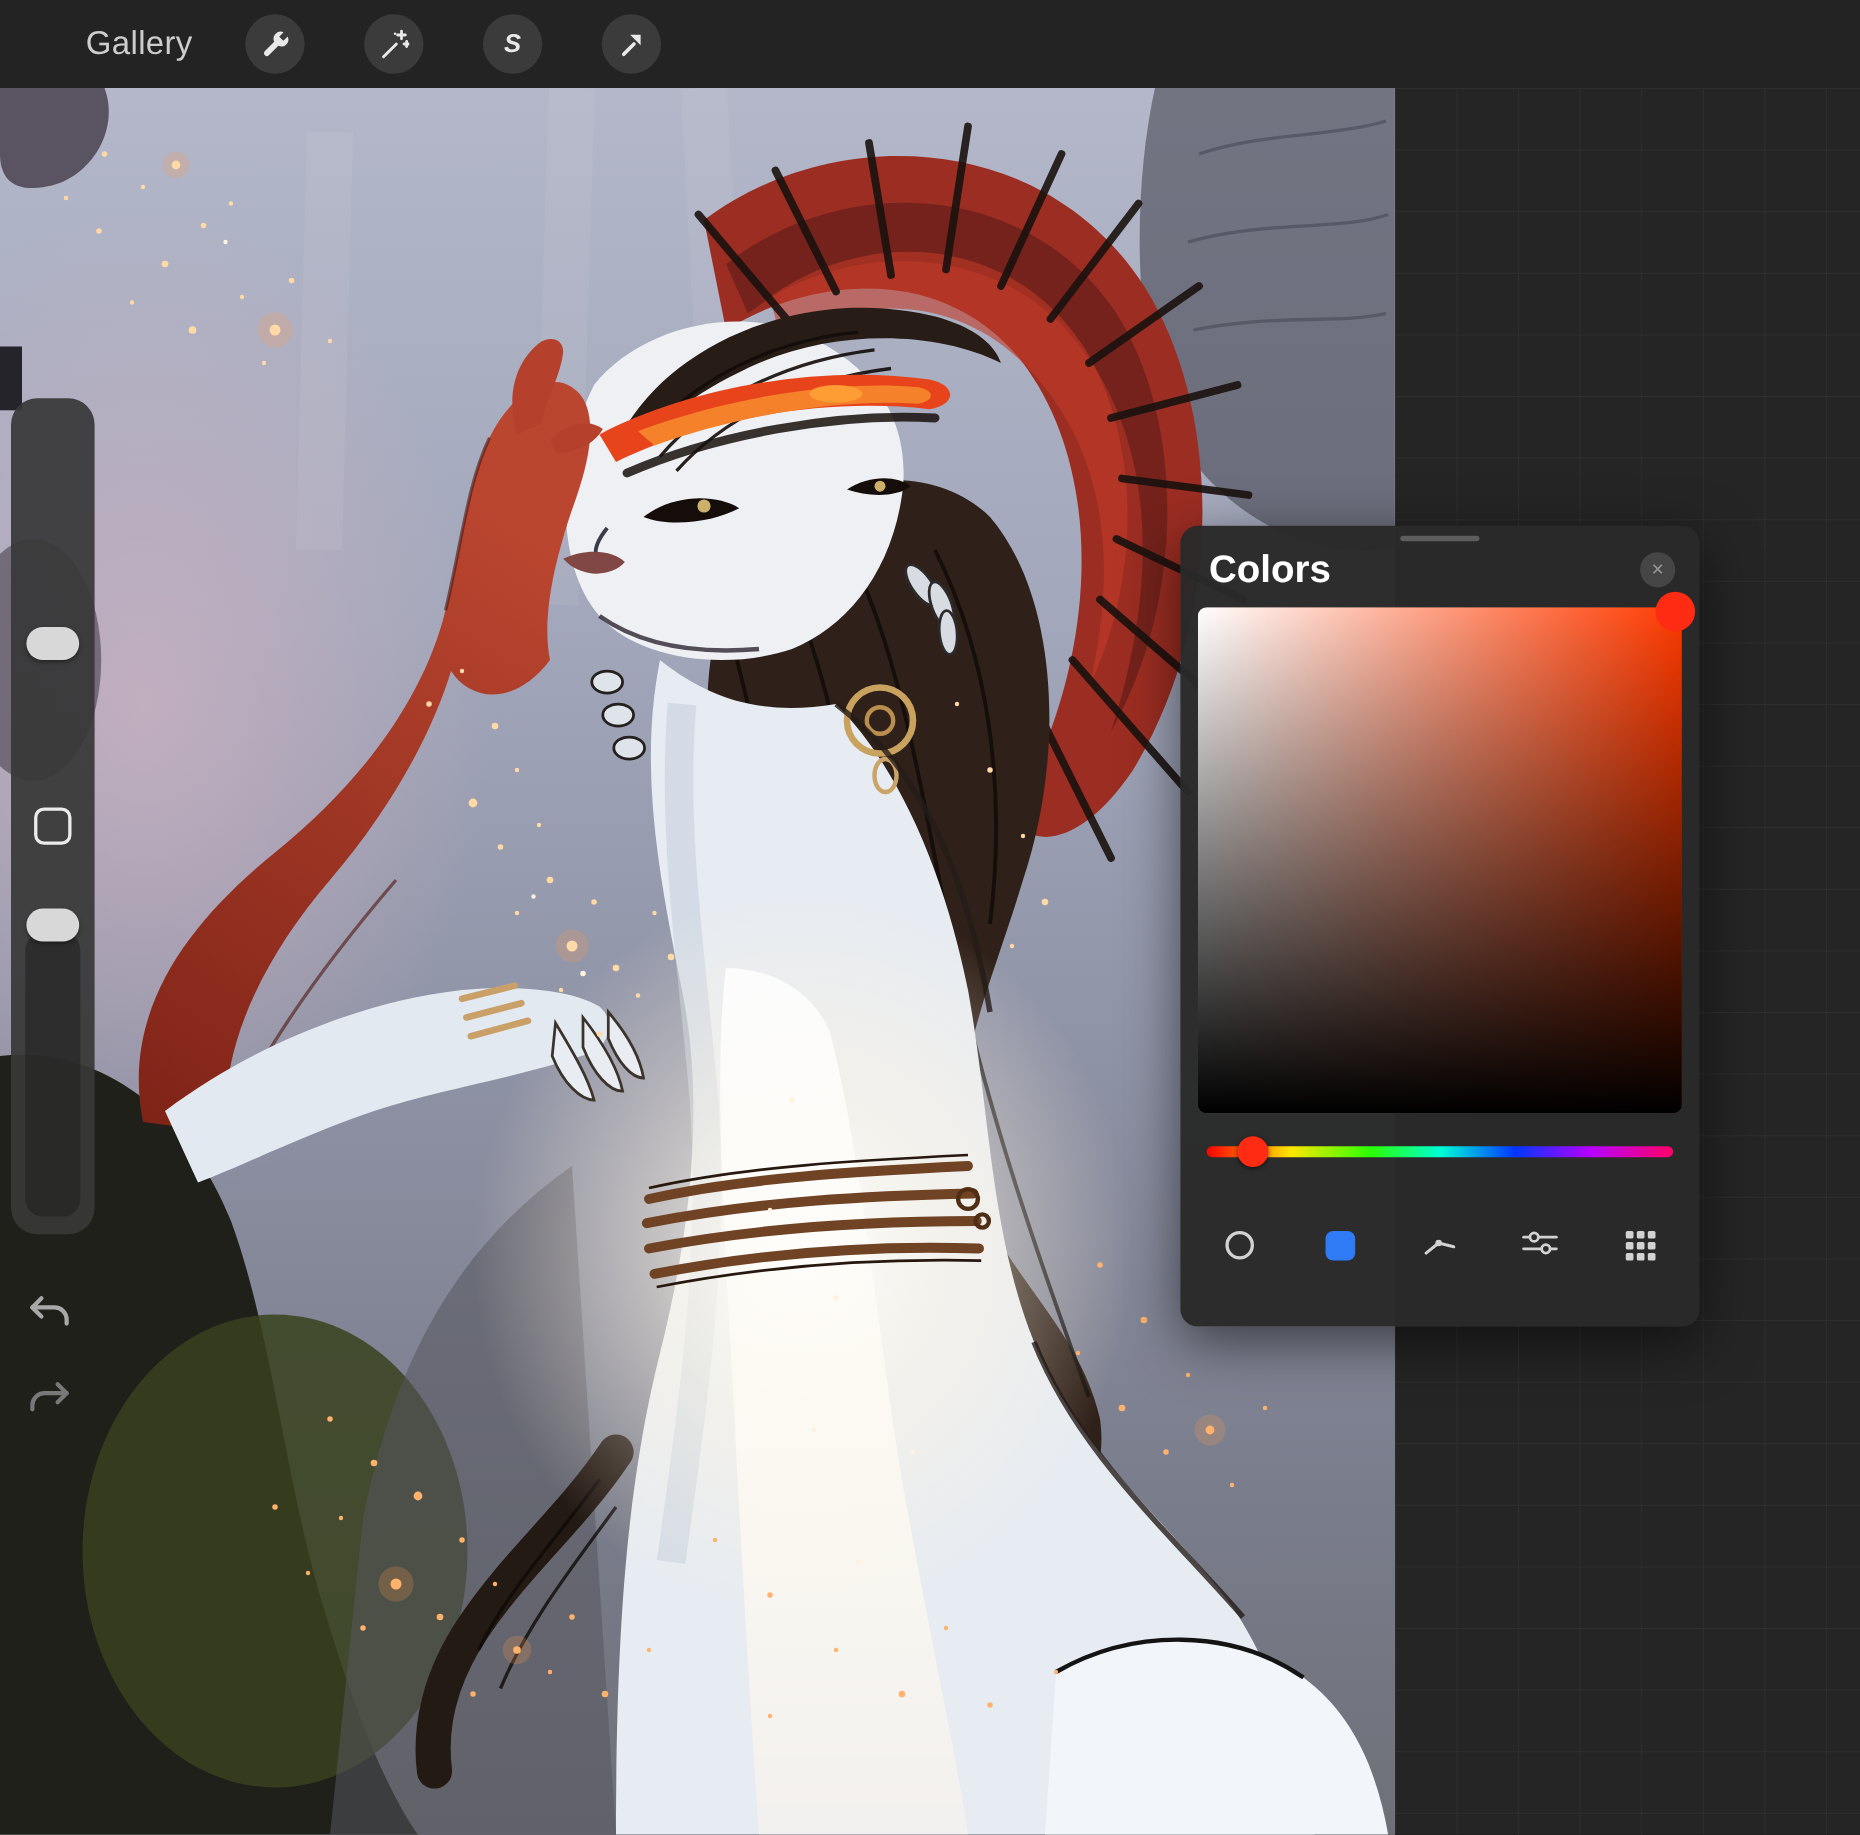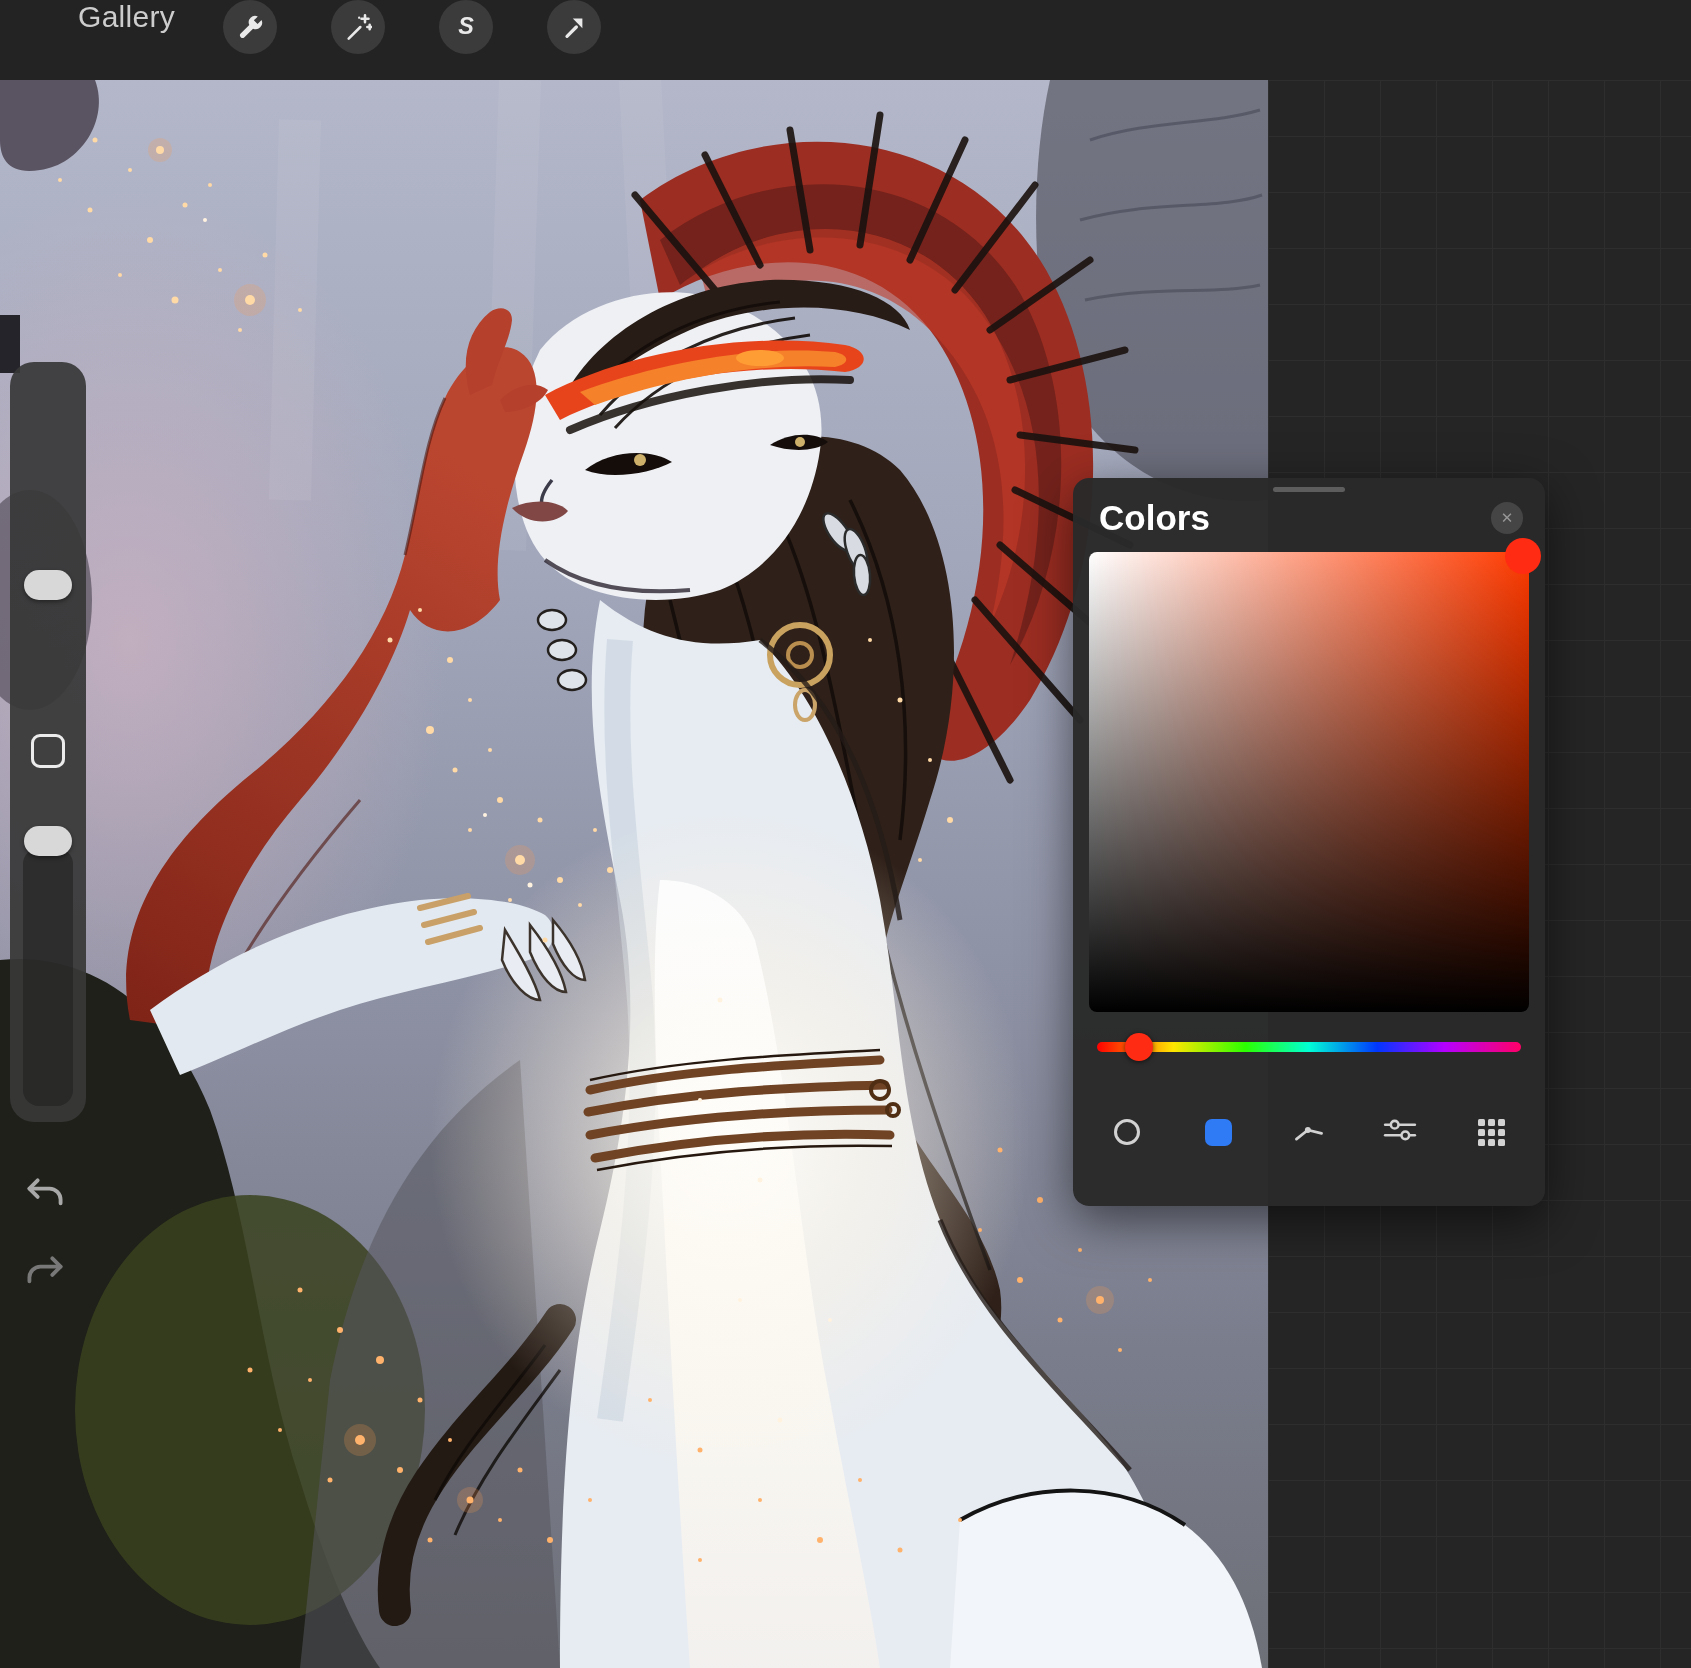--- a/index.html
+++ b/index.html
@@ -6,21 +6,21 @@
   body{width:1691px;height:1668px;position:relative;overflow:hidden;
        font-family:"Liberation Sans","DejaVu Sans",sans-serif;-webkit-font-smoothing:antialiased;}
 
   
   .grid-bg{position:absolute;top:80px;left:1268px;width:423px;height:1588px;background-color:#252525;
     background-image:linear-gradient(#2e2e2e 1px,transparent 1px),linear-gradient(90deg,#2e2e2e 1px,transparent 1px);
     background-size:56px 56px;z-index:1;}
 
   
   .topbar{position:absolute;top:0;left:0;right:0;height:80px;background:#232323;z-index:40;
-    display:flex;align-items:flex-start;}
+    display:flex;align-items:center;}
   .gallery-label{margin-left:78px;font-size:30px;color:#cdcdcd;letter-spacing:.3px;}
   .tools{display:flex;gap:54px;margin-left:48px;}
   .tool-btn{width:54px;height:54px;border-radius:50%;background:#3b3b3b;display:flex;
     align-items:center;justify-content:center;cursor:pointer;}
   .tool-btn svg{display:block;}
 
   
   .canvas{position:absolute;top:80px;left:0;width:1268px;height:1588px;z-index:2;background:#8f93a6;}
   .canvas svg{display:block;}
 

